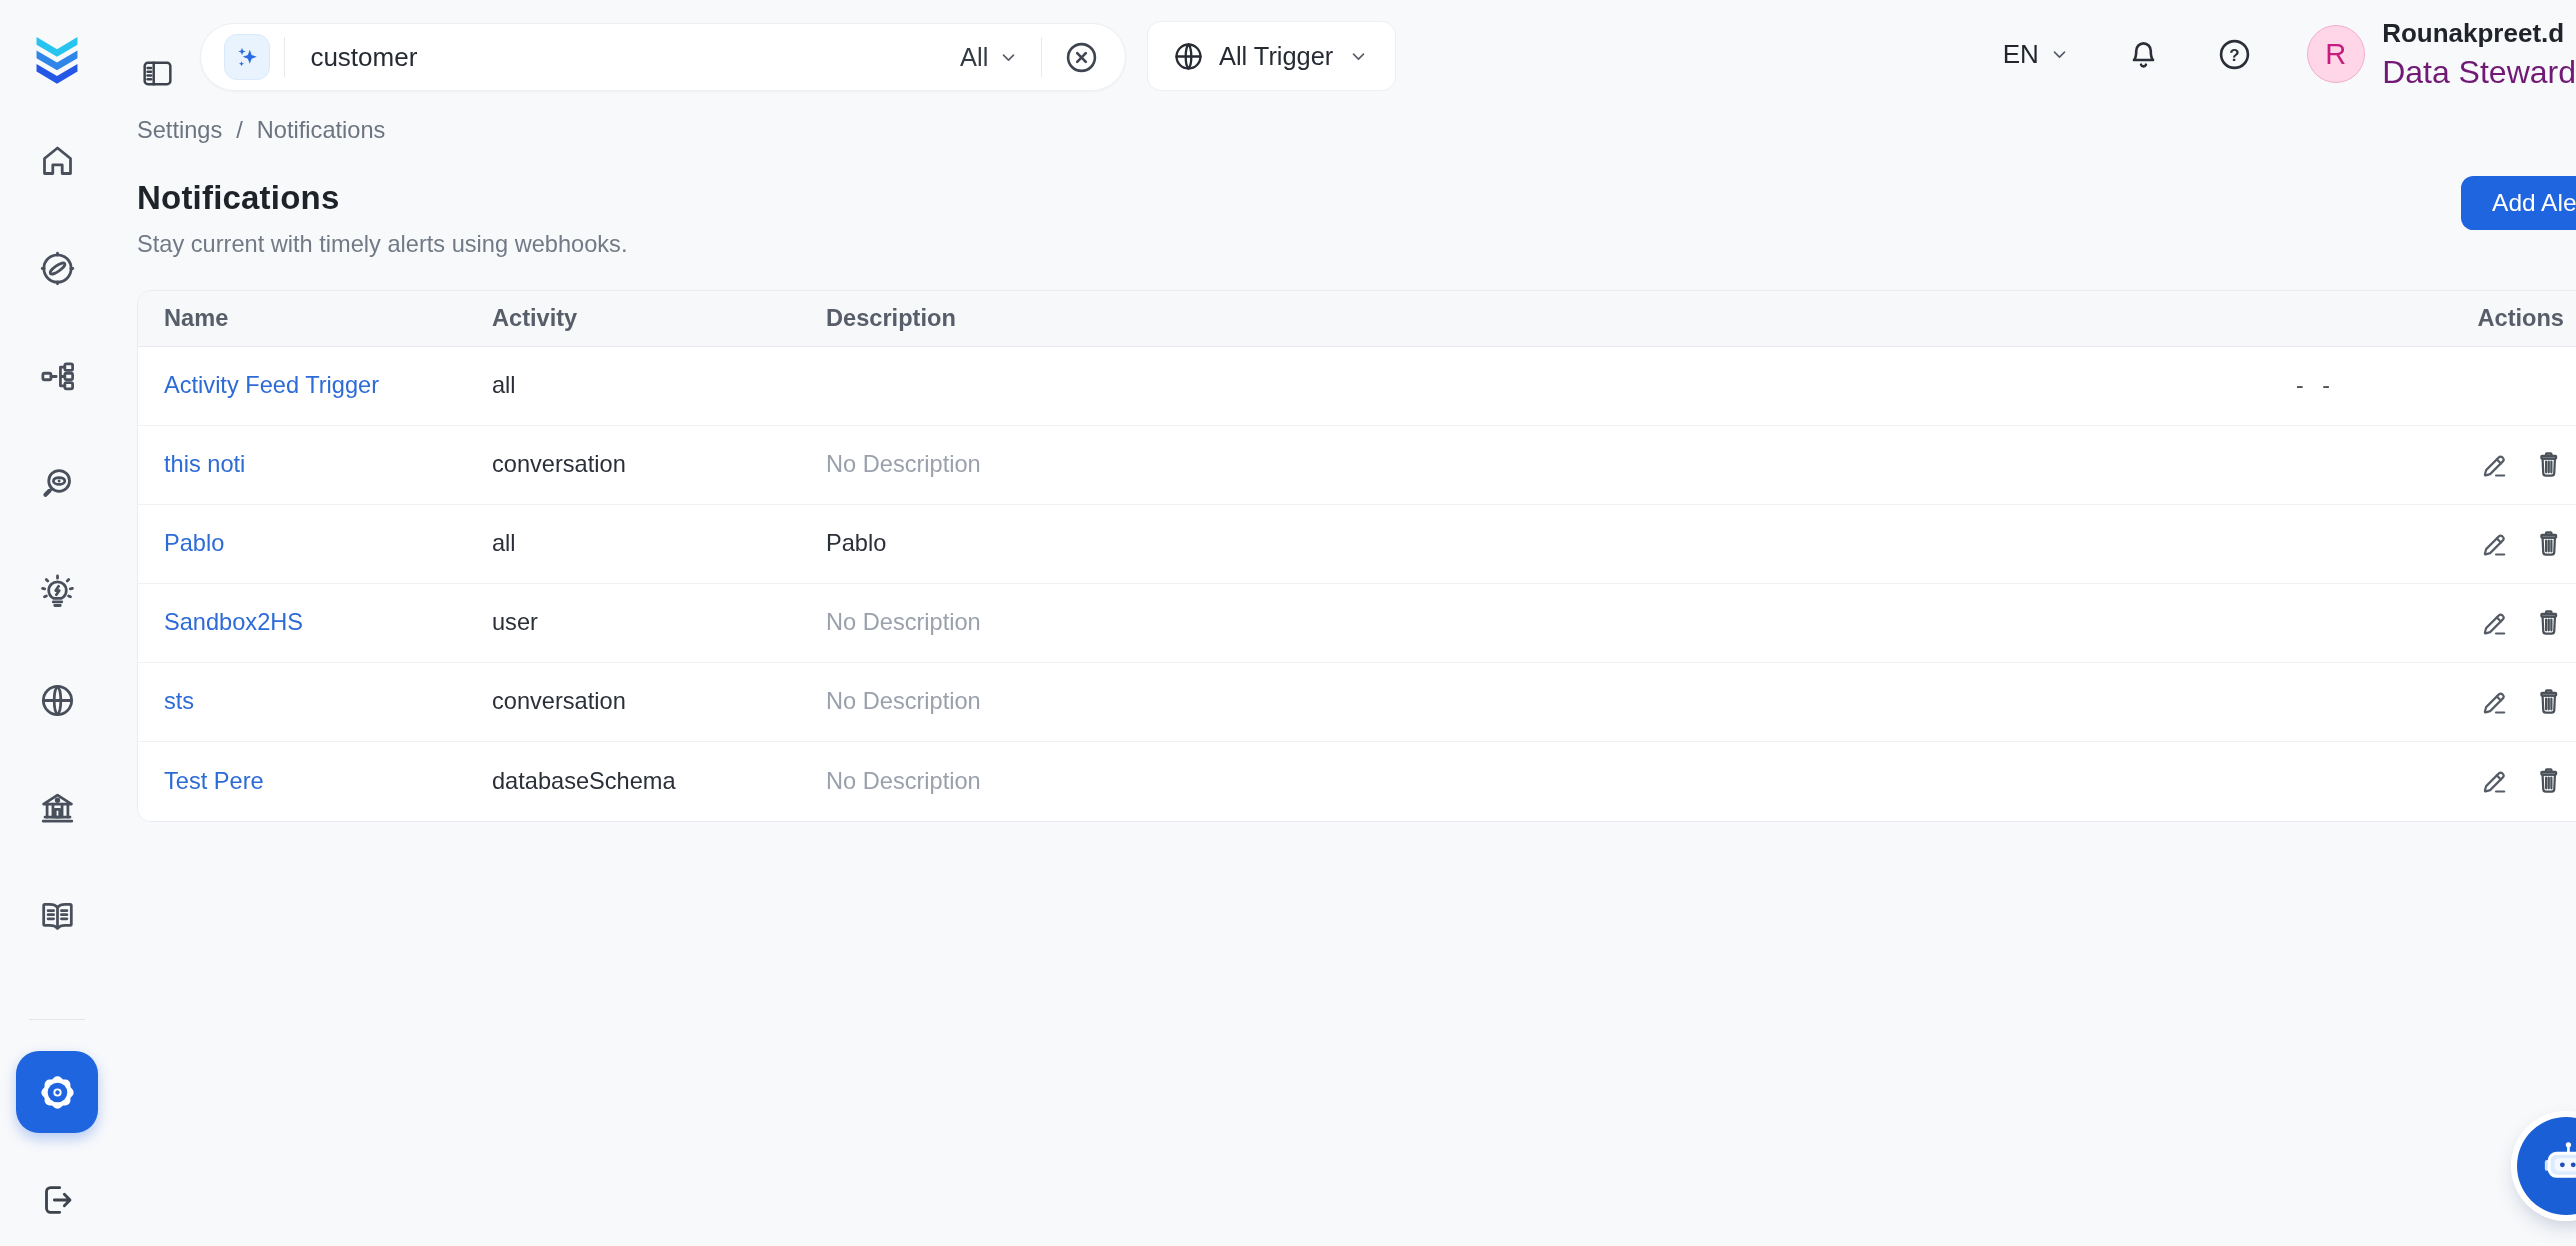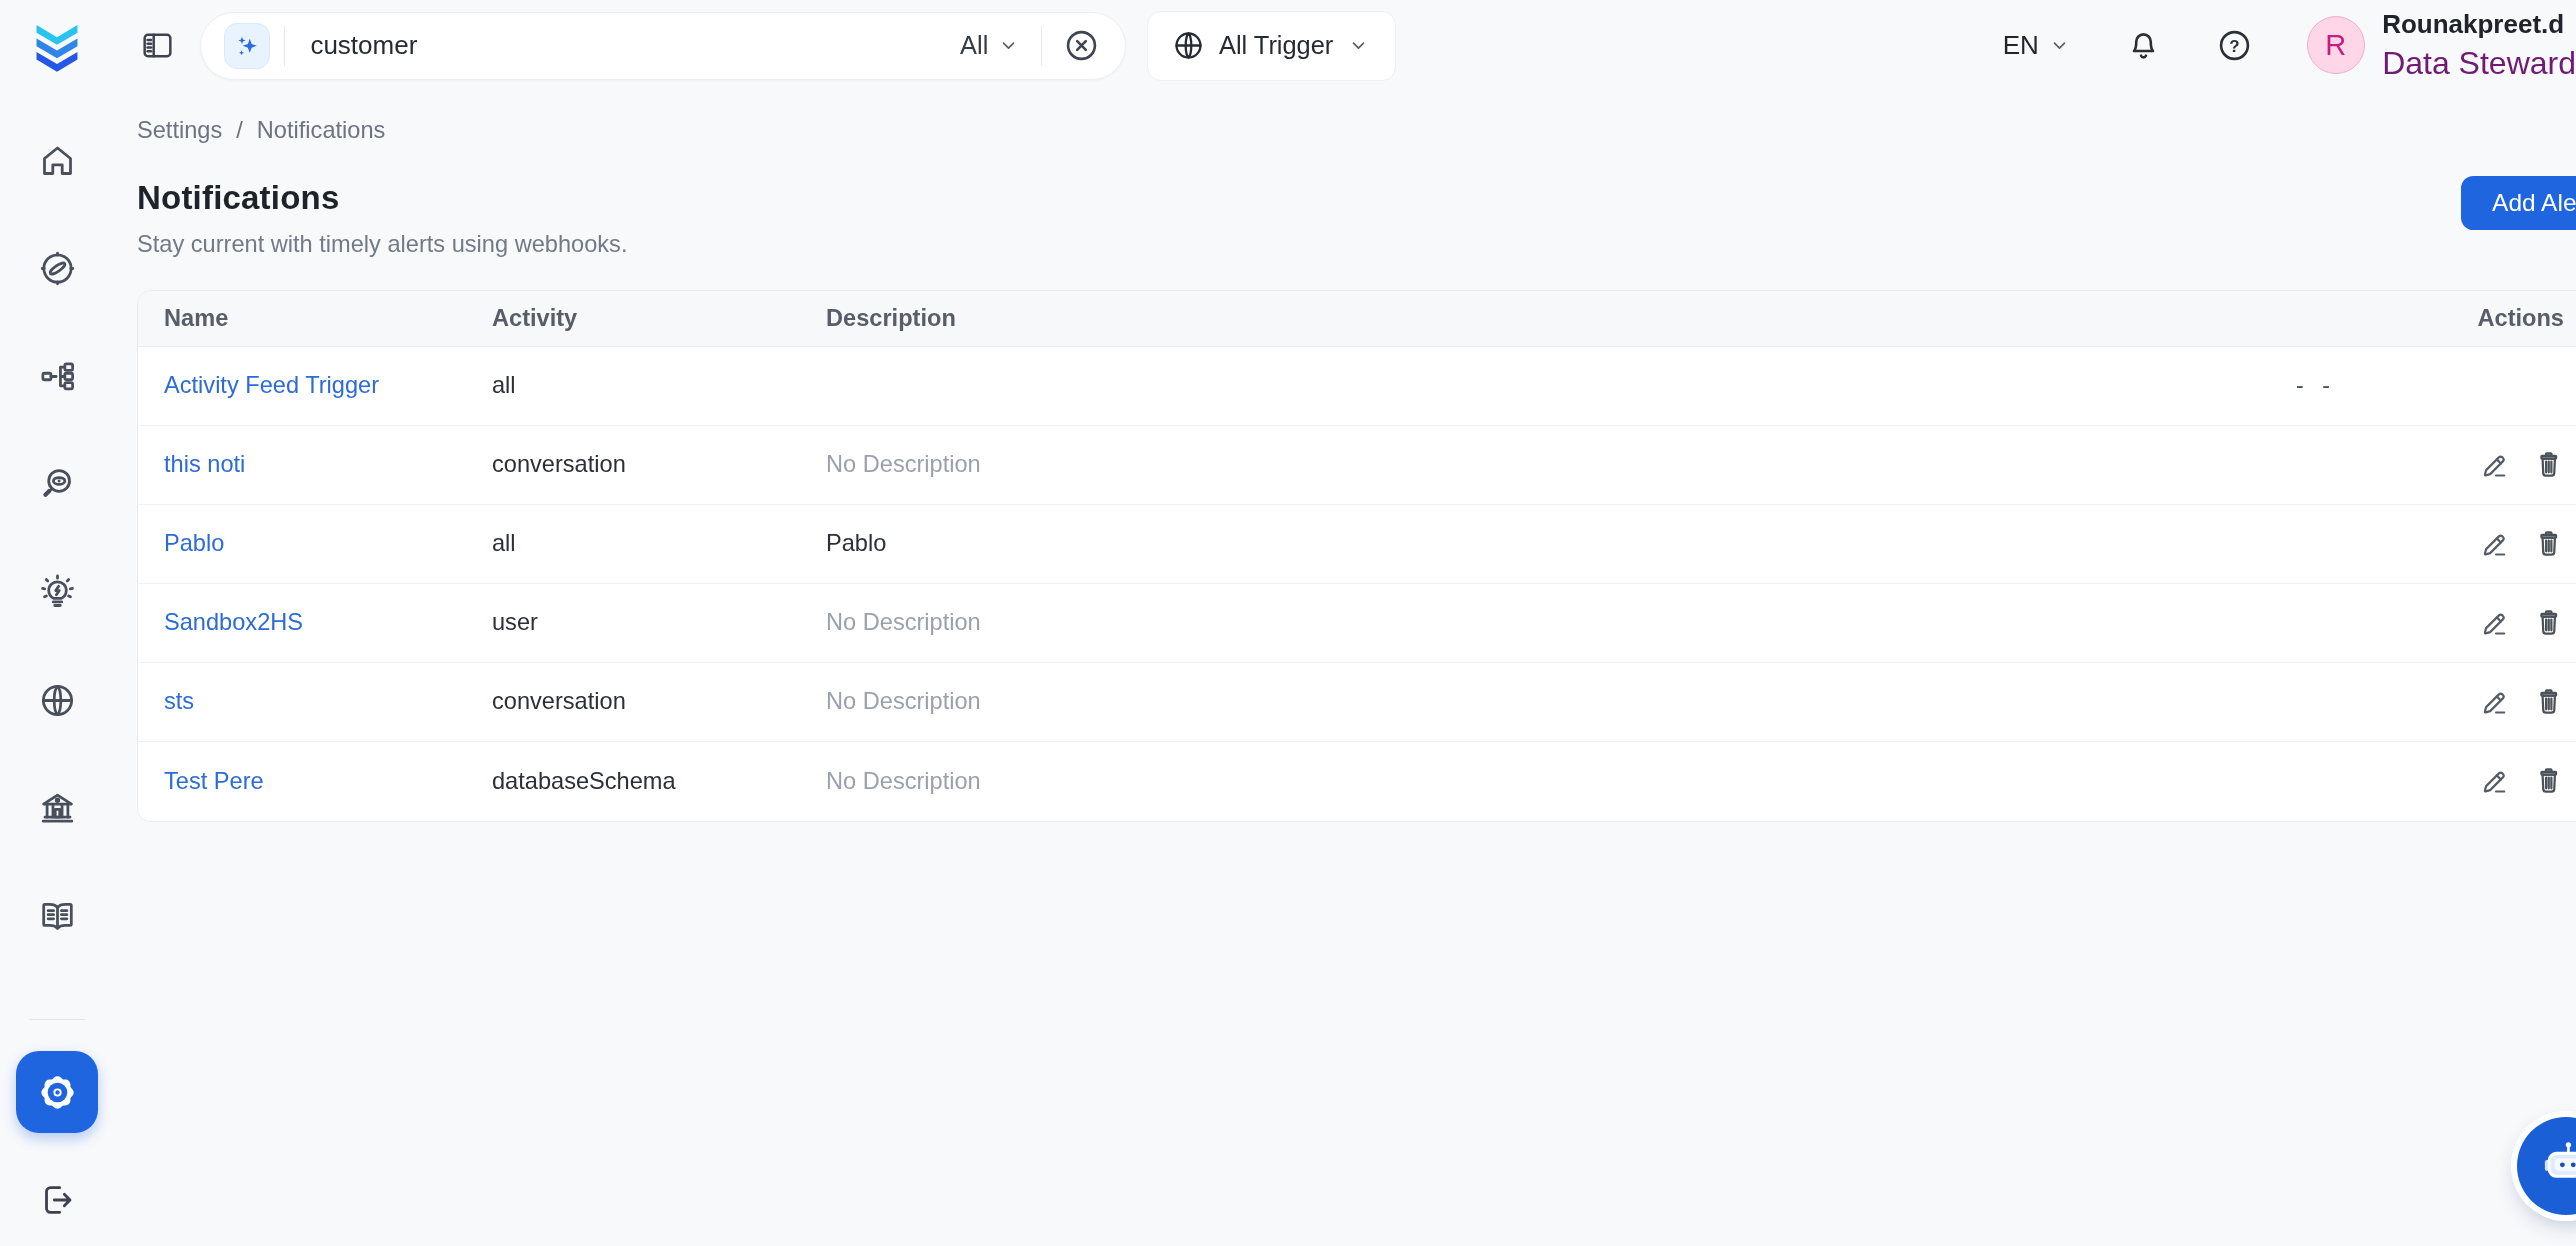--- a/index.html
+++ b/index.html
@@ -9,21 +9,21 @@
     --avatar-bg:#ffd6e7; --avatar-text:#c41d7f;
   }
   *{box-sizing:border-box;margin:0;padding:0}
   html,body{width:2576px;height:1246px}
   body{font-family:"Liberation Sans","DejaVu Sans",sans-serif;background:var(--bg);color:var(--text)}
   .app{position:relative;width:2576px;height:1246px;overflow:hidden;background:var(--bg)}
 
   svg.ic{display:block;stroke:currentColor;fill:none;stroke-width:1.7;stroke-linecap:round;stroke-linejoin:round}
 
   
-  .topbar{display:flex;align-items:center;height:91px;position:relative;z-index:3}
+  .topbar{display:flex;align-items:flex-end;height:91px;position:relative;z-index:3}
   .logo-box{width:114px;display:flex;justify-content:center;align-items:center}
   .logo-box svg{width:70px;height:67px}
   .collapse-btn{margin-left:26px;background:none;border:none;color:#3c434d;cursor:pointer}
   .collapse-btn svg{width:35px;height:35px}
   .search-pill{margin-left:24.5px;width:926px;height:68px;background:#fff;border:0.9px solid #edeff3;
     border-radius:34px;display:flex;align-items:center;box-shadow:0 0.9px 2.6px rgba(20,30,50,.04)}
   .spark-box{width:46px;height:46px;margin-left:23px;background:#e9f3fd;border:0.9px solid #d8e9fb;
     border-radius:13px;display:flex;align-items:center;justify-content:center;flex:none}
   .spark-box svg{width:30px;height:30px}
   .v-sep{width:0.9px;height:40px;background:#e6e9ee;margin-left:14px;flex:none}

